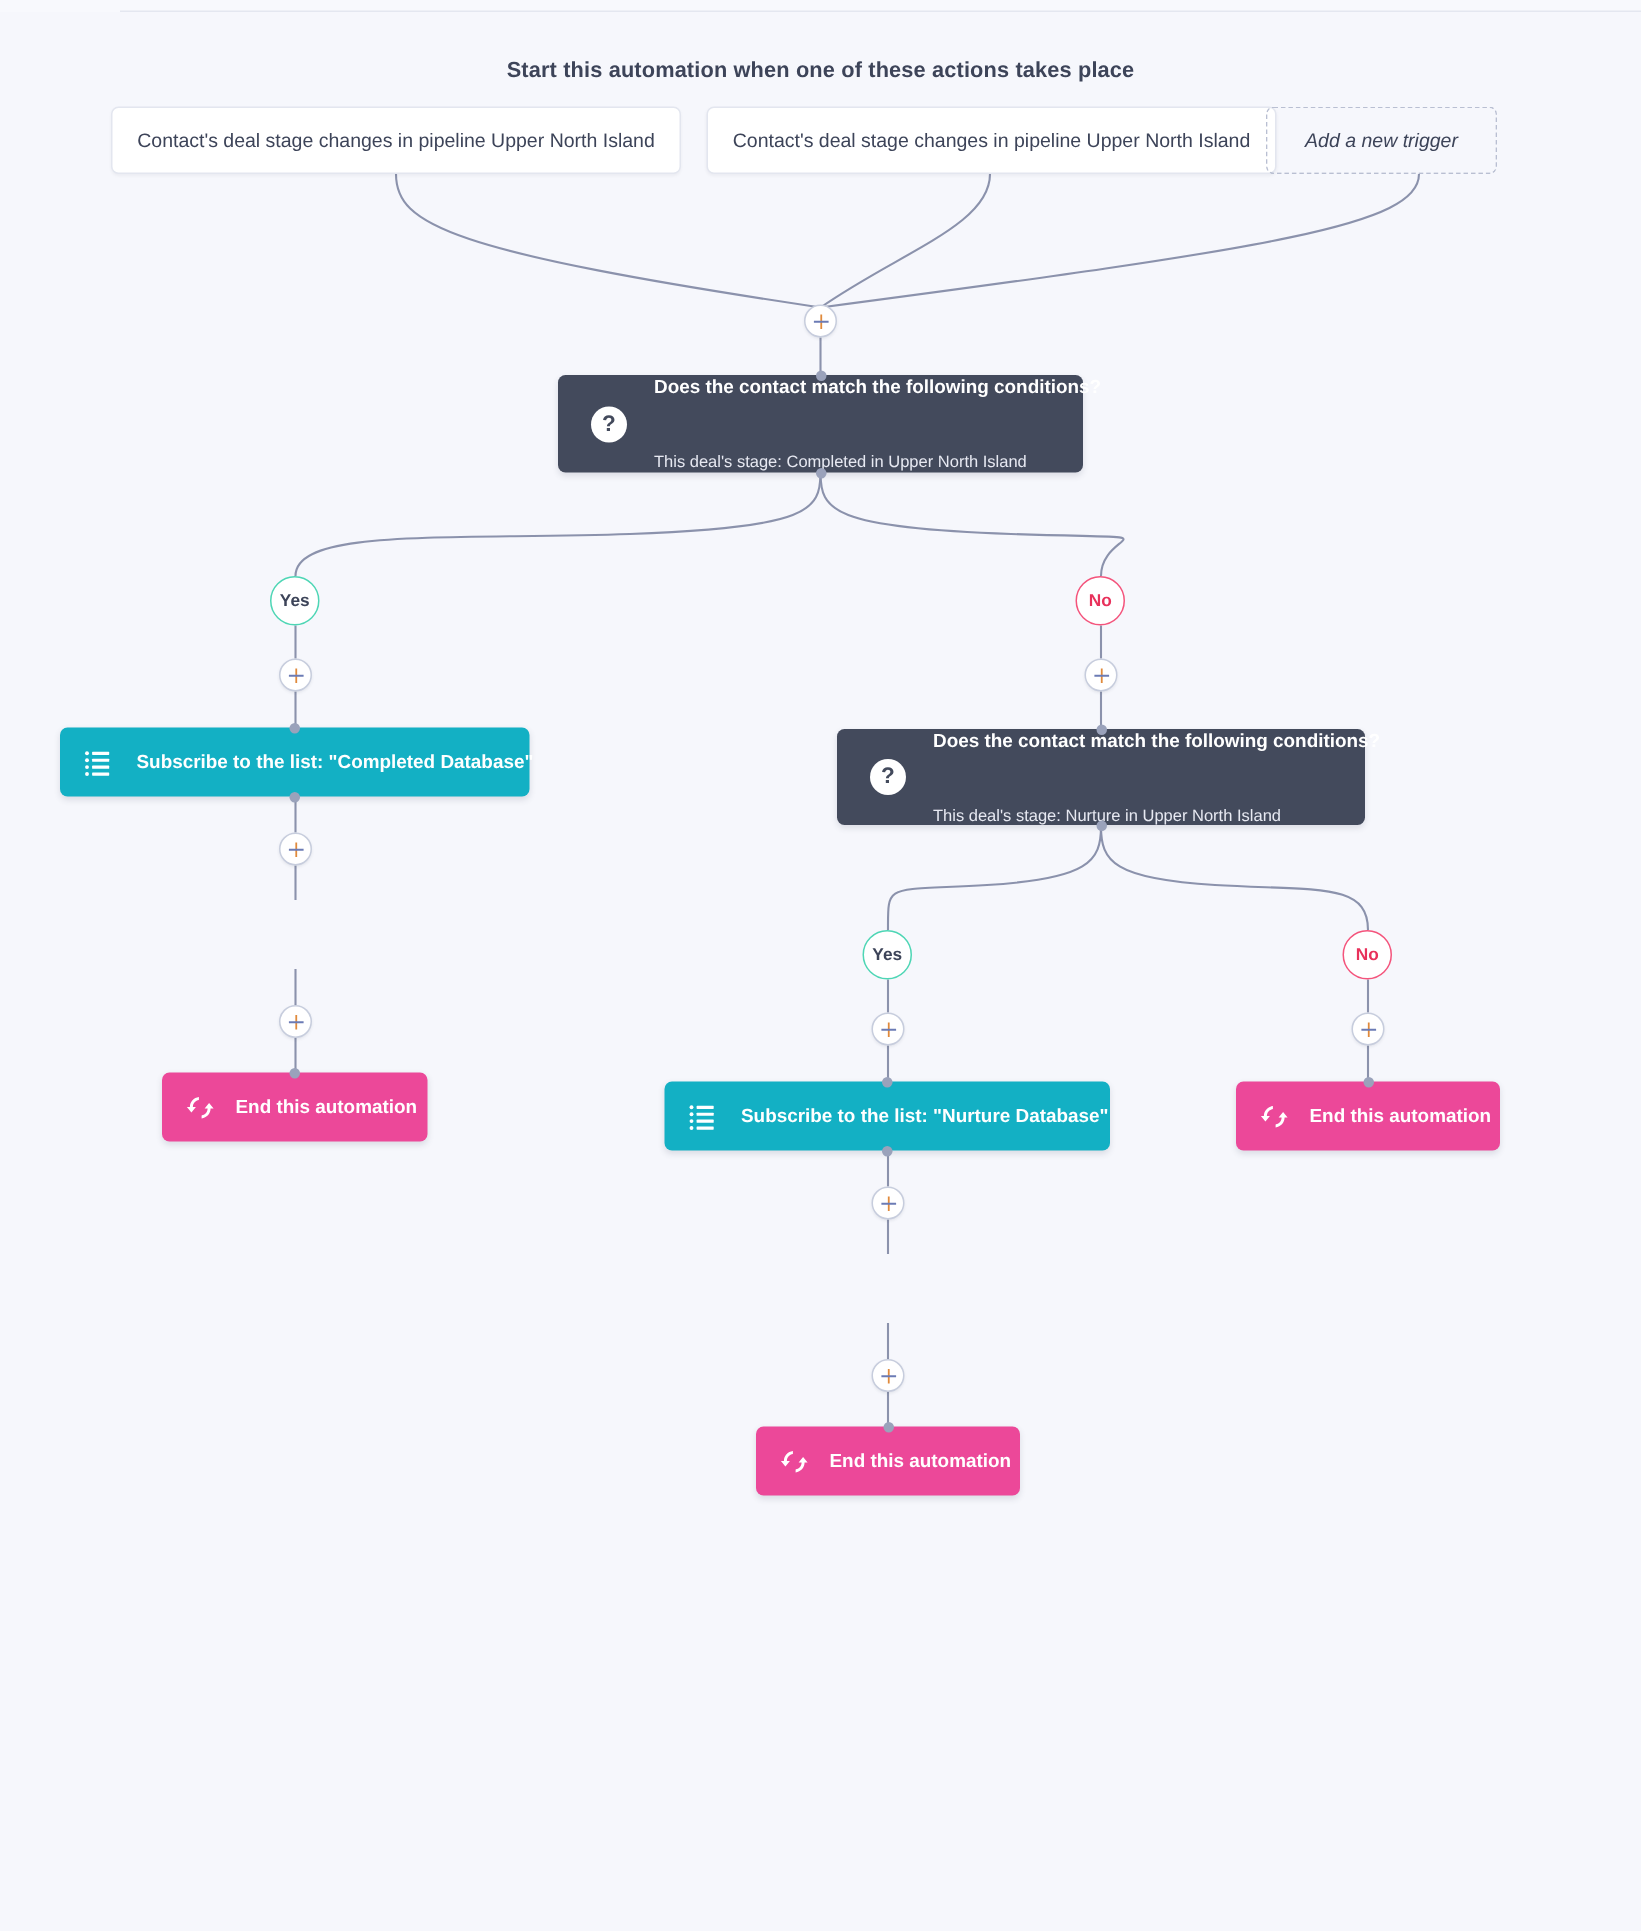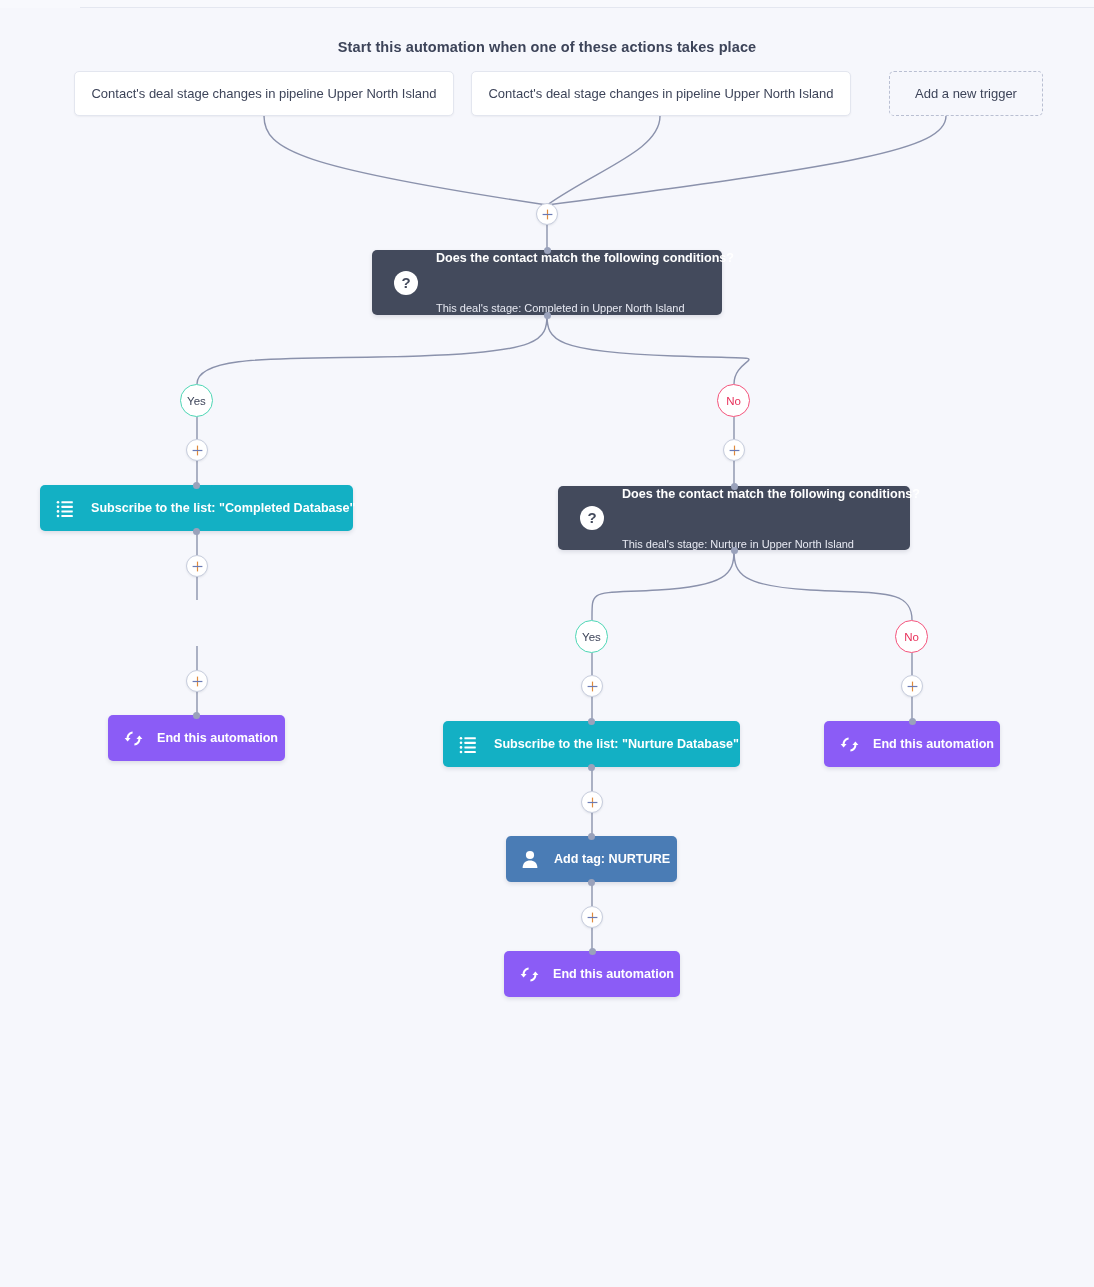--- a/index.html
+++ b/index.html
@@ -98,21 +98,21 @@
   .node .subtitle {
     font-size: 11px;
     color: #e7e9f2;
     white-space: nowrap;
     margin-top: 4px;
   }
 
   .node.condition { background: #434a5c; }
   .node.list      { background: #13b0c4; }
   .node.tag       { background: #4a7cb5; }
-  .node.end       { background: #8b5cf6; }
+  .node.end       { background: #ec4899; }
 
   .qmark {
     width: 24px; height: 24px;
     border-radius: 50%;
     background: #ffffff;
     color: #434a5c;
     font-size: 15px;
     font-weight: bold;
     line-height: 24px;
     text-align: center;
@@ -148,21 +148,21 @@
   
   .branchlabel {
     position: absolute;
     width: 33px; height: 33px;
     border-radius: 50%;
     background: #ffffff;
     display: flex;
     align-items: center;
     justify-content: center;
     font-size: 11.5px;
-    font-weight: normal;
+    font-weight: bold;
   }
   .branchlabel.yes { border: 1.6px solid #4ed6b5; color: #3d4459; }
   .branchlabel.no  { border: 1.6px solid #f4547c; color: #e8315b; }
 </style>
 </head>
 <body>
 
 <div id="topstrip"></div>
 <div id="topdivider"></div>
 
@@ -206,21 +206,21 @@
   </svg>
 
   <div class="headline">Start this automation when one of these actions takes place</div>
 
   <div class="trigger" style="left:74px; top:71px; width:380px; height:45px;">
     <span>Contact's deal stage changes in pipeline Upper North Island</span>
   </div>
   <div class="trigger" style="left:471px; top:71px; width:380px; height:45px;">
     <span>Contact's deal stage changes in pipeline Upper North Island</span>
   </div>
-  <div class="trigger dashed" style="left:889px; top:71px; width:154px; height:45px;">
+  <div class="trigger dashed" style="left:844px; top:71px; width:154px; height:45px;font-style:italic;">
     <span>Add a new trigger</span>
   </div>
 
   <div class="plus" style="left:536px; top:203px;">
     <svg width="11" height="11" viewBox="0 0 11 11">
       <path d="M5.5 0.6 V10.4" stroke="#e08a3c" stroke-width="1.2"></path>
       <path d="M0.6 5.5 H10.4" stroke="#6b7bb5" stroke-width="1.2"></path>
     </svg>
   </div>
 
@@ -367,35 +367,20 @@
             <rect x="5.4" y="16" width="11.4" height="2.1" rx="0.4"></rect>
         </g>
       </svg>
     </div>
     <div class="labels" style="margin-left:16px;">
       <div class="title">Subscribe to the list: "Nurture Database"</div>
     </div>
     <div class="dot bot"></div>
   </div>
 
-  <div class="node tag" style="left:506px; top:836px; width:171px; height:46px; padding-left:14px;">
-    <div class="dot top"></div>
-    <div class="ico">
-      <svg width="20" height="20" viewBox="0 0 20 20">
-        <g fill="#ffffff">
-          <circle cx="10" cy="6" r="4.1"></circle>
-          <path d="M2.6 19 C2.6 13.6 6 11.4 10 11.4 C14 11.4 17.4 13.6 17.4 19 Z"></path>
-        </g>
-      </svg>
-    </div>
-    <div class="labels" style="margin-left:14px;">
-      <div class="title">Add tag: NURTURE</div>
-    </div>
-    <div class="dot bot"></div>
-  </div>
 
   <div class="node end" style="left:504px; top:951px; width:176px; height:46px; padding-left:16px;">
     <div class="dot top"></div>
     <div class="ico">
       <svg width="19" height="19" viewBox="0 0 19 19">
         <g fill="#ffffff">
           <path d="M8.6 2.4 C5.2 2.8 2.6 5.6 2.6 9 L0.6 9 L3.6 12.6 L6.6 9 L4.6 9 C4.6 6.6 6.4 4.7 8.6 4.4 Z"></path>
           <path d="M10.4 16.6 C13.8 16.2 16.4 13.4 16.4 10 L18.4 10 L15.4 6.4 L12.4 10 L14.4 10 C14.4 12.4 12.6 14.3 10.4 14.6 Z"></path>
         </g>
       </svg>

